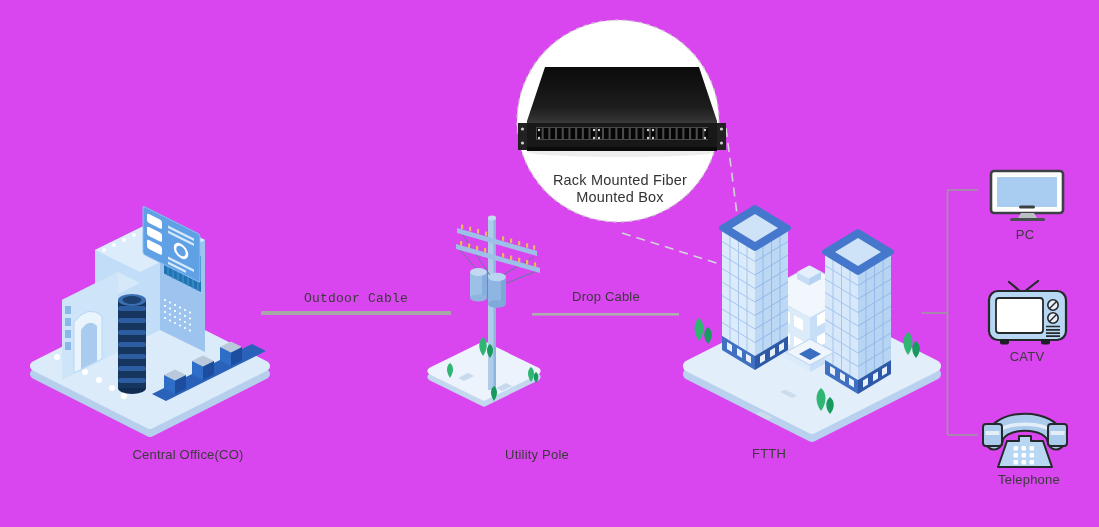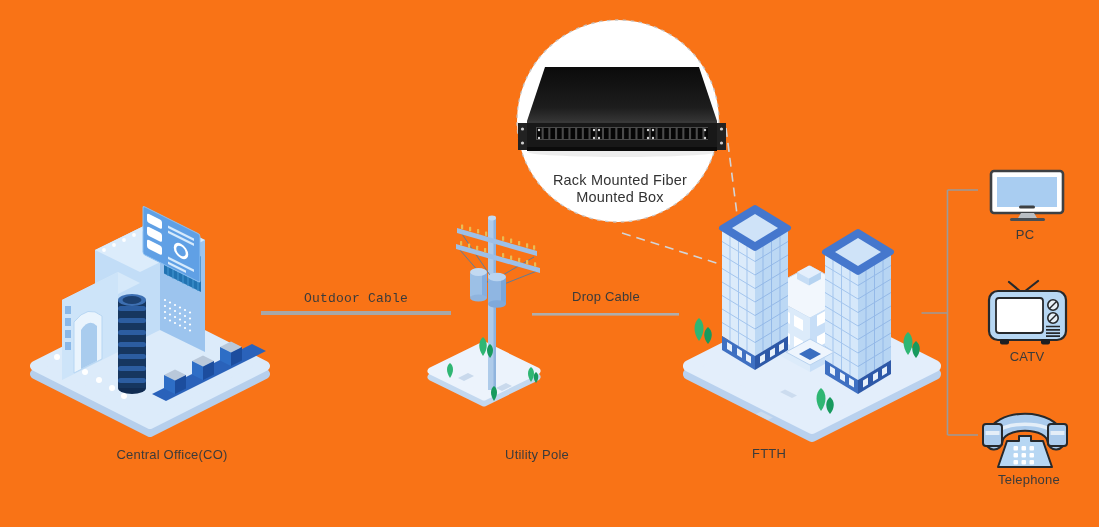--- a/index.html
+++ b/index.html
@@ -1,19 +1,19 @@
 <!DOCTYPE html>
 <html><head>
 <meta charset="utf-8">
 <style>
   html,body{margin:0;padding:0;background:#ffffff;}
   #canvas{
     position:relative;
     width:1099px;height:527px;
-    background:#f97316;
+    background:#d946ef;
     font-family:"Liberation Sans", sans-serif;
     overflow:hidden;
   }
   .lbl{
     position:absolute;
     transform:translateX(-50%);
     font-size:13px;
     color:#3b3b3b;
     white-space:nowrap;
     letter-spacing:.2px;
@@ -383,21 +383,21 @@
     </g>
   </g>
 </svg>
 
 <div class="lbl lbl-callout" style="left:620px;top:172px;">Rack Mounted Fiber</div>
 <div class="lbl lbl-callout" style="left:620px;top:189px;">Mounted Box</div>
 
 <div class="lbl" style="left:356px;top:291px;font-family:Liberation Mono, monospace;">Outdoor Cable</div>
 <div class="lbl" style="left:606px;top:289px;">Drop Cable</div>
 
-<div class="lbl" style="left:172px;top:447px;">Central Office(CO)</div>
+<div class="lbl" style="left:188px;top:447px;">Central Office(CO)</div>
 <div class="lbl" style="left:497px;top:447px;margin-left:40px;">Utility Pole</div>
 <div class="lbl" style="left:769px;top:446px;">FTTH</div>
 
 <div class="lbl" style="left:1025px;top:227px;">PC</div>
 <div class="lbl" style="left:1027px;top:349px;">CATV</div>
 <div class="lbl" style="left:1029px;top:472px;">Telephone</div>
 
 </div>
 
 </body></html>

